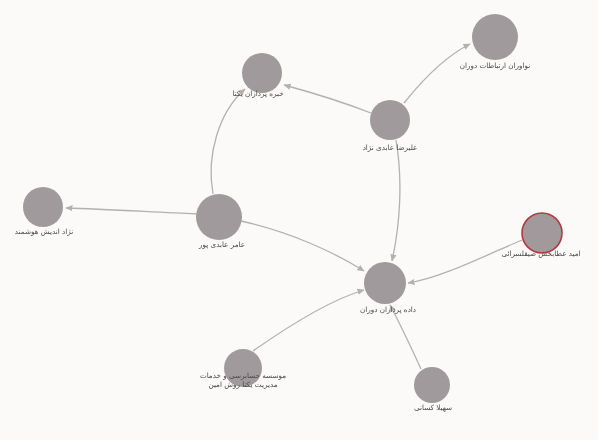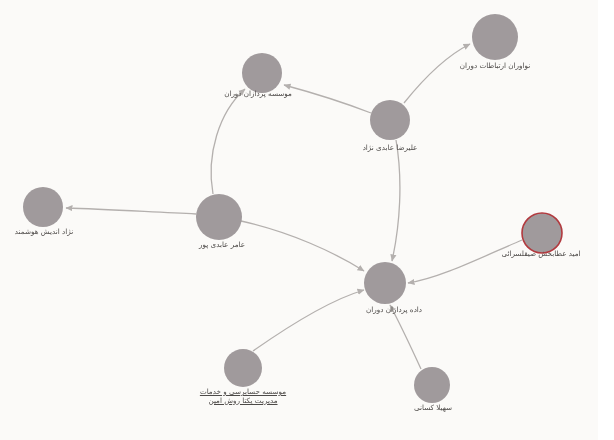--- a/index.html
+++ b/index.html
@@ -80,23 +80,23 @@
         <circle class="node-circle" cx="43" cy="207" r="20"></circle>
         <circle class="node-circle" cx="219" cy="217" r="23"></circle>
         <circle class="node-circle highlighted" cx="542" cy="233" r="20"></circle>
         <circle class="node-circle" cx="385" cy="283" r="21"></circle>
         <circle class="node-circle" cx="243" cy="368" r="19"></circle>
         <circle class="node-circle" cx="432" cy="385" r="18"></circle>
       </g>
   </svg>
   <div id="labels-layer">
       <div class="node-label" style="left: 495px; top: 62px;">نواوران ارتباطات دوران</div>
-      <div class="node-label" style="left: 258px; top: 90px;">موسسه پردازان دوران</div>
+      <div class="node-label" style="left: 258px; top: 90px;">خبره پردازان یکتا</div>
       <div class="node-label" style="left: 390px; top: 144px; text-align: right;">علیرضا عابدی نژاد</div>
       <div class="node-label" style="left: 44px; top: 228px;">نژاد اندیش هوشمند</div>
       <div class="node-label" style="left: 222px; top: 241px;">عامر عابدی پور</div>
       <div class="node-label" style="left: 541px; top: 250px; text-align: center;">امید عطابخش صیقلسرائی</div>
-      <div class="node-label" style="left: 388px; top: 306px; margin-left: 6px;">داده پردازان دوران</div>
-      <div class="node-label" style="left: 243px; top: 388px; text-decoration: underline;">موسسه حسابرسی و خدمات
+      <div class="node-label" style="left: 388px; top: 306px;">داده پردازان دوران</div>
+      <div class="node-label" style="left: 243px; top: 372px;">موسسه حسابرسی و خدمات
 مدیریت یکتا روش امین</div>
       <div class="node-label" style="left: 433px; top: 404px;">سهیلا کسانی</div>
     </div>
 </div>
 
 </body></html>

